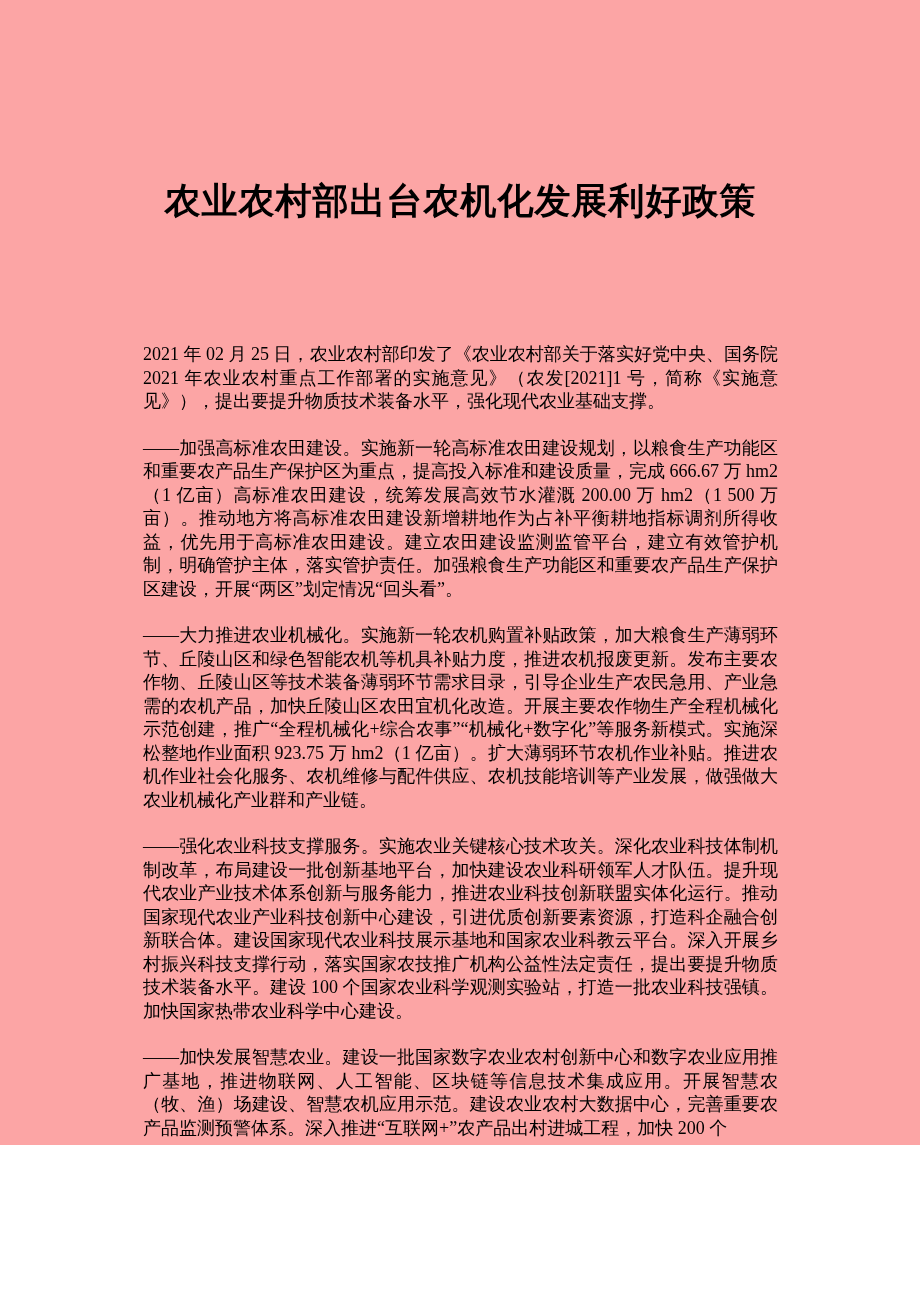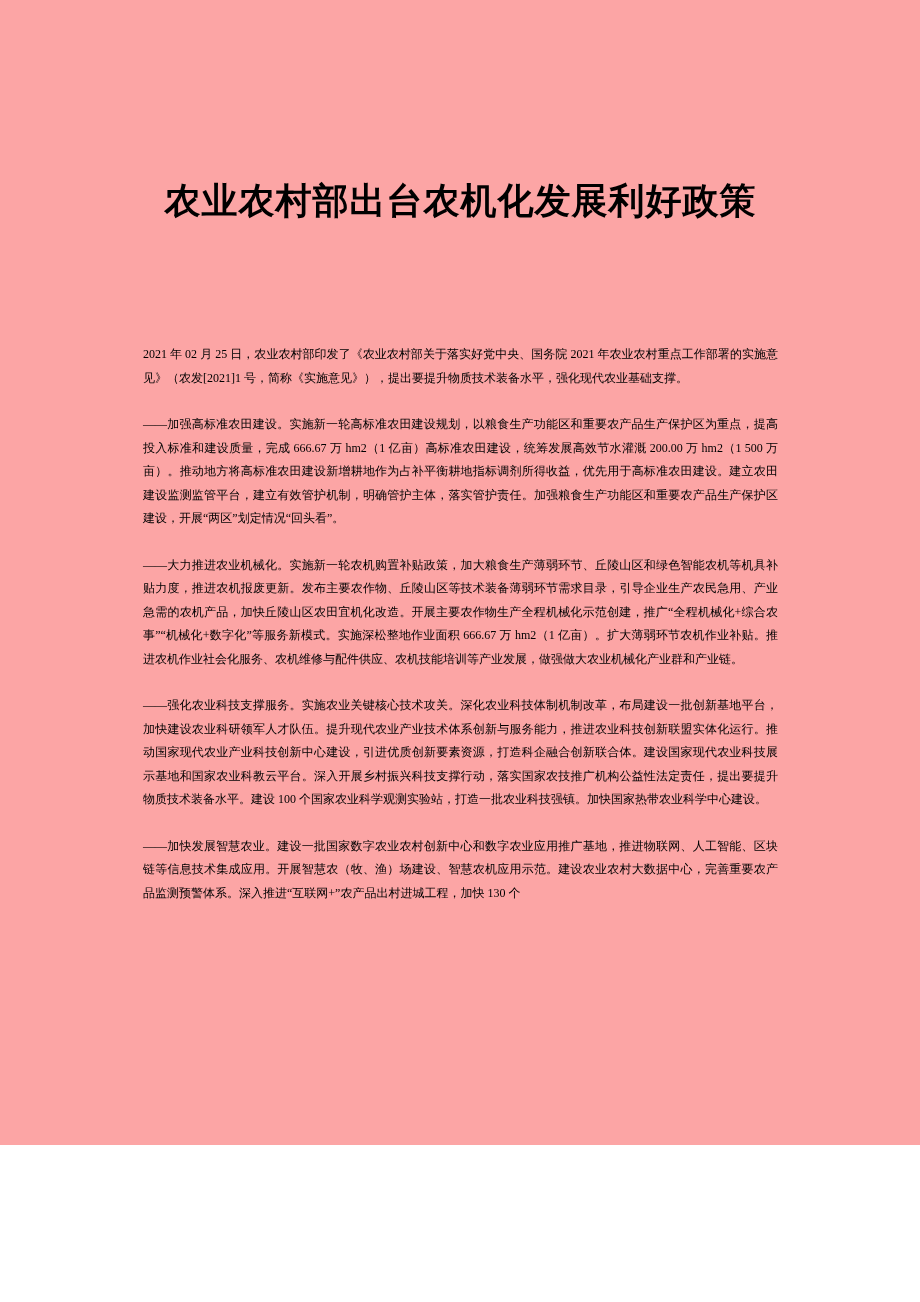--- a/index.html
+++ b/index.html
@@ -24,35 +24,35 @@
     font-family: "Liberation Serif", "DejaVu Serif", serif;
     font-weight: 700;
     font-size: 36px;
     line-height: 1.2;
     text-align: center;
     letter-spacing: 1px;
     margin: 0 0 120px 0;
   }
   .doc-paragraph {
     font-family: "Liberation Serif", "DejaVu Serif", serif;
-    font-size: 12px;
+    font-size: 18px;
     line-height: 23.5px;
     text-align: justify;
     word-break: break-all;
     margin: 0 0 23px 0;
   }
 </style>
 </head>
 <body>
 
 <div class="page">
   <h1 class="doc-title">农业农村部出台农机化发展利好政策</h1>
 
   <p class="doc-paragraph">2021 年 02 月 25 日，农业农村部印发了《农业农村部关于落实好党中央、国务院 2021 年农业农村重点工作部署的实施意见》（农发[2021]1 号，简称《实施意见》），提出要提升物质技术装备水平，强化现代农业基础支撑。</p>
 
   <p class="doc-paragraph">——加强高标准农田建设。实施新一轮高标准农田建设规划，以粮食生产功能区和重要农产品生产保护区为重点，提高投入标准和建设质量，完成 666.67 万 hm2（1 亿亩）高标准农田建设，统筹发展高效节水灌溉 200.00 万 hm2（1 500 万亩）。推动地方将高标准农田建设新增耕地作为占补平衡耕地指标调剂所得收益，优先用于高标准农田建设。建立农田建设监测监管平台，建立有效管护机制，明确管护主体，落实管护责任。加强粮食生产功能区和重要农产品生产保护区建设，开展“两区”划定情况“回头看”。</p>
 
-  <p class="doc-paragraph">——大力推进农业机械化。实施新一轮农机购置补贴政策，加大粮食生产薄弱环节、丘陵山区和绿色智能农机等机具补贴力度，推进农机报废更新。发布主要农作物、丘陵山区等技术装备薄弱环节需求目录，引导企业生产农民急用、产业急需的农机产品，加快丘陵山区农田宜机化改造。开展主要农作物生产全程机械化示范创建，推广“全程机械化+综合农事”“机械化+数字化”等服务新模式。实施深松整地作业面积 666.67 万 hm2（1 亿亩）。扩大薄弱环节农机作业补贴。推进农机作业社会化服务、农机维修与配件供应、农机技能培训等产业发展，做强做大农业机械化产业群和产业链。</p>
+  <p class="doc-paragraph">——大力推进农业机械化。实施新一轮农机购置补贴政策，加大粮食生产薄弱环节、丘陵山区和绿色智能农机等机具补贴力度，推进农机报废更新。发布主要农作物、丘陵山区等技术装备薄弱环节需求目录，引导企业生产农民急用、产业急需的农机产品，加快丘陵山区农田宜机化改造。开展主要农作物生产全程机械化示范创建，推广“全程机械化+综合农事”“机械化+数字化”等服务新模式。实施深松整地作业面积 923.75 万 hm2（1 亿亩）。扩大薄弱环节农机作业补贴。推进农机作业社会化服务、农机维修与配件供应、农机技能培训等产业发展，做强做大农业机械化产业群和产业链。</p>
 
   <p class="doc-paragraph">——强化农业科技支撑服务。实施农业关键核心技术攻关。深化农业科技体制机制改革，布局建设一批创新基地平台，加快建设农业科研领军人才队伍。提升现代农业产业技术体系创新与服务能力，推进农业科技创新联盟实体化运行。推动国家现代农业产业科技创新中心建设，引进优质创新要素资源，打造科企融合创新联合体。建设国家现代农业科技展示基地和国家农业科教云平台。深入开展乡村振兴科技支撑行动，落实国家农技推广机构公益性法定责任，提出要提升物质技术装备水平。建设 100 个国家农业科学观测实验站，打造一批农业科技强镇。加快国家热带农业科学中心建设。</p>
 
-  <p class="doc-paragraph">——加快发展智慧农业。建设一批国家数字农业农村创新中心和数字农业应用推广基地，推进物联网、人工智能、区块链等信息技术集成应用。开展智慧农（牧、渔）场建设、智慧农机应用示范。建设农业农村大数据中心，完善重要农产品监测预警体系。深入推进“互联网+”农产品出村进城工程，加快 130 个</p>
+  <p class="doc-paragraph">——加快发展智慧农业。建设一批国家数字农业农村创新中心和数字农业应用推广基地，推进物联网、人工智能、区块链等信息技术集成应用。开展智慧农（牧、渔）场建设、智慧农机应用示范。建设农业农村大数据中心，完善重要农产品监测预警体系。深入推进“互联网+”农产品出村进城工程，加快 200 个</p>
 </div>
 
 </body></html>

